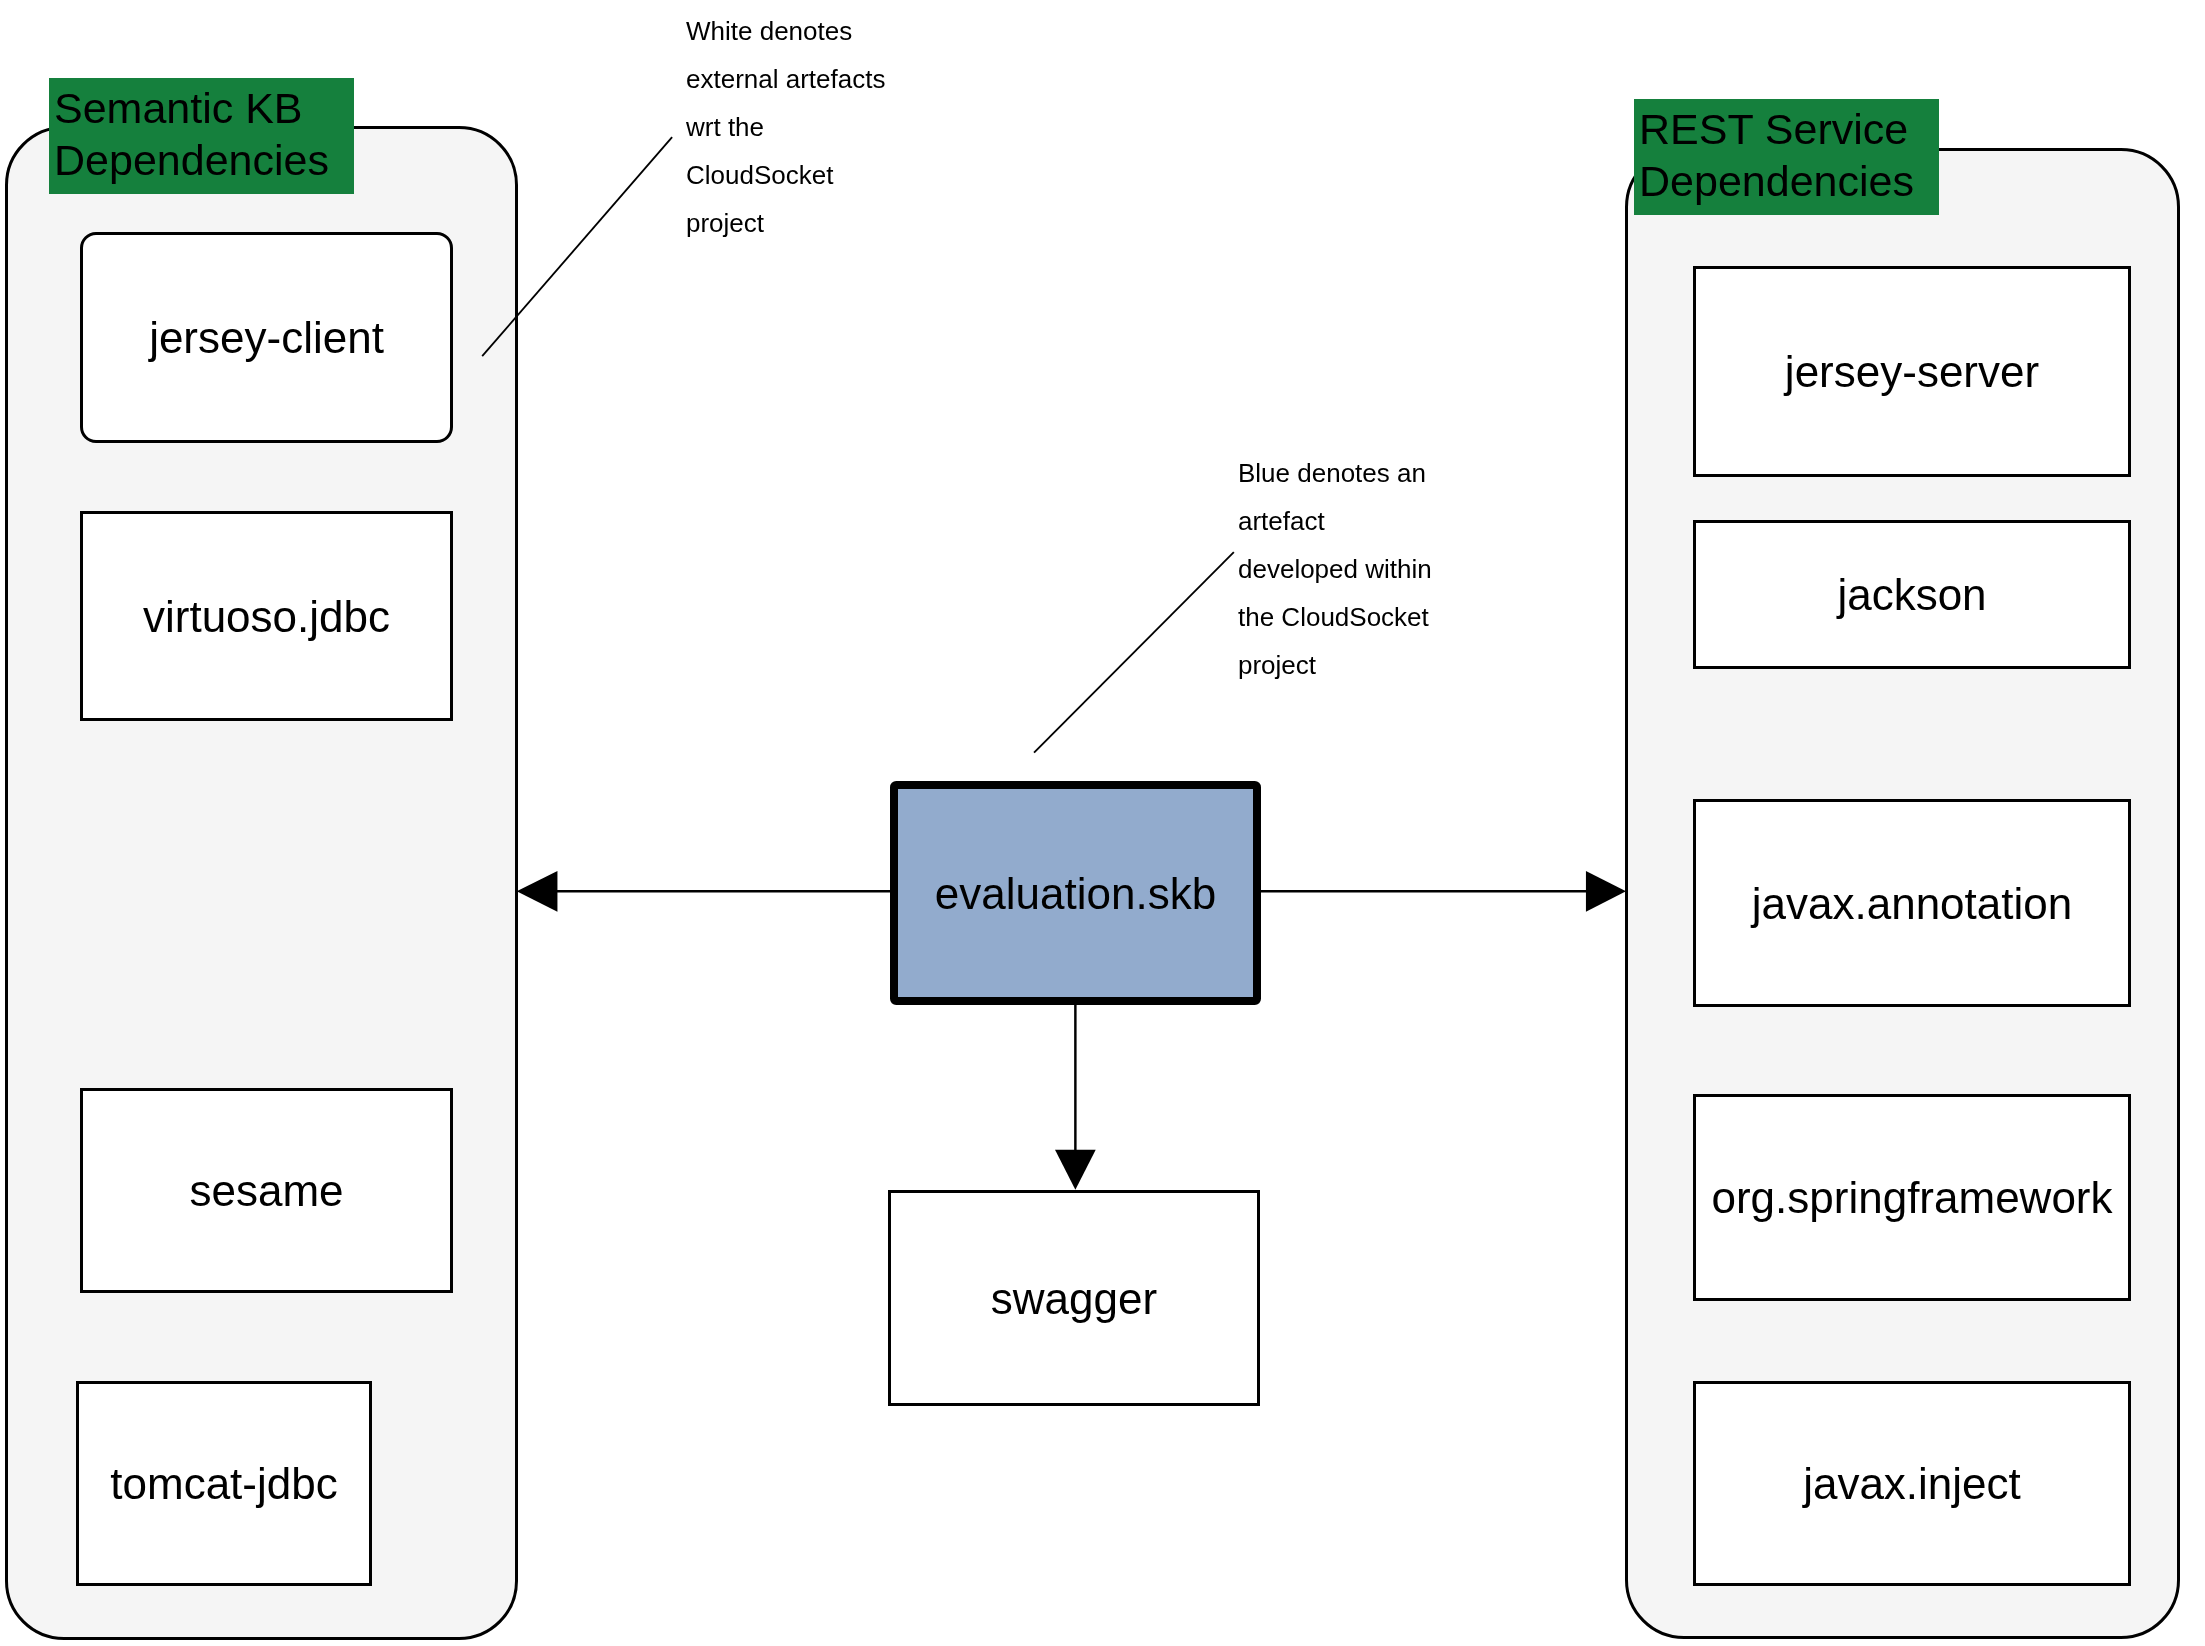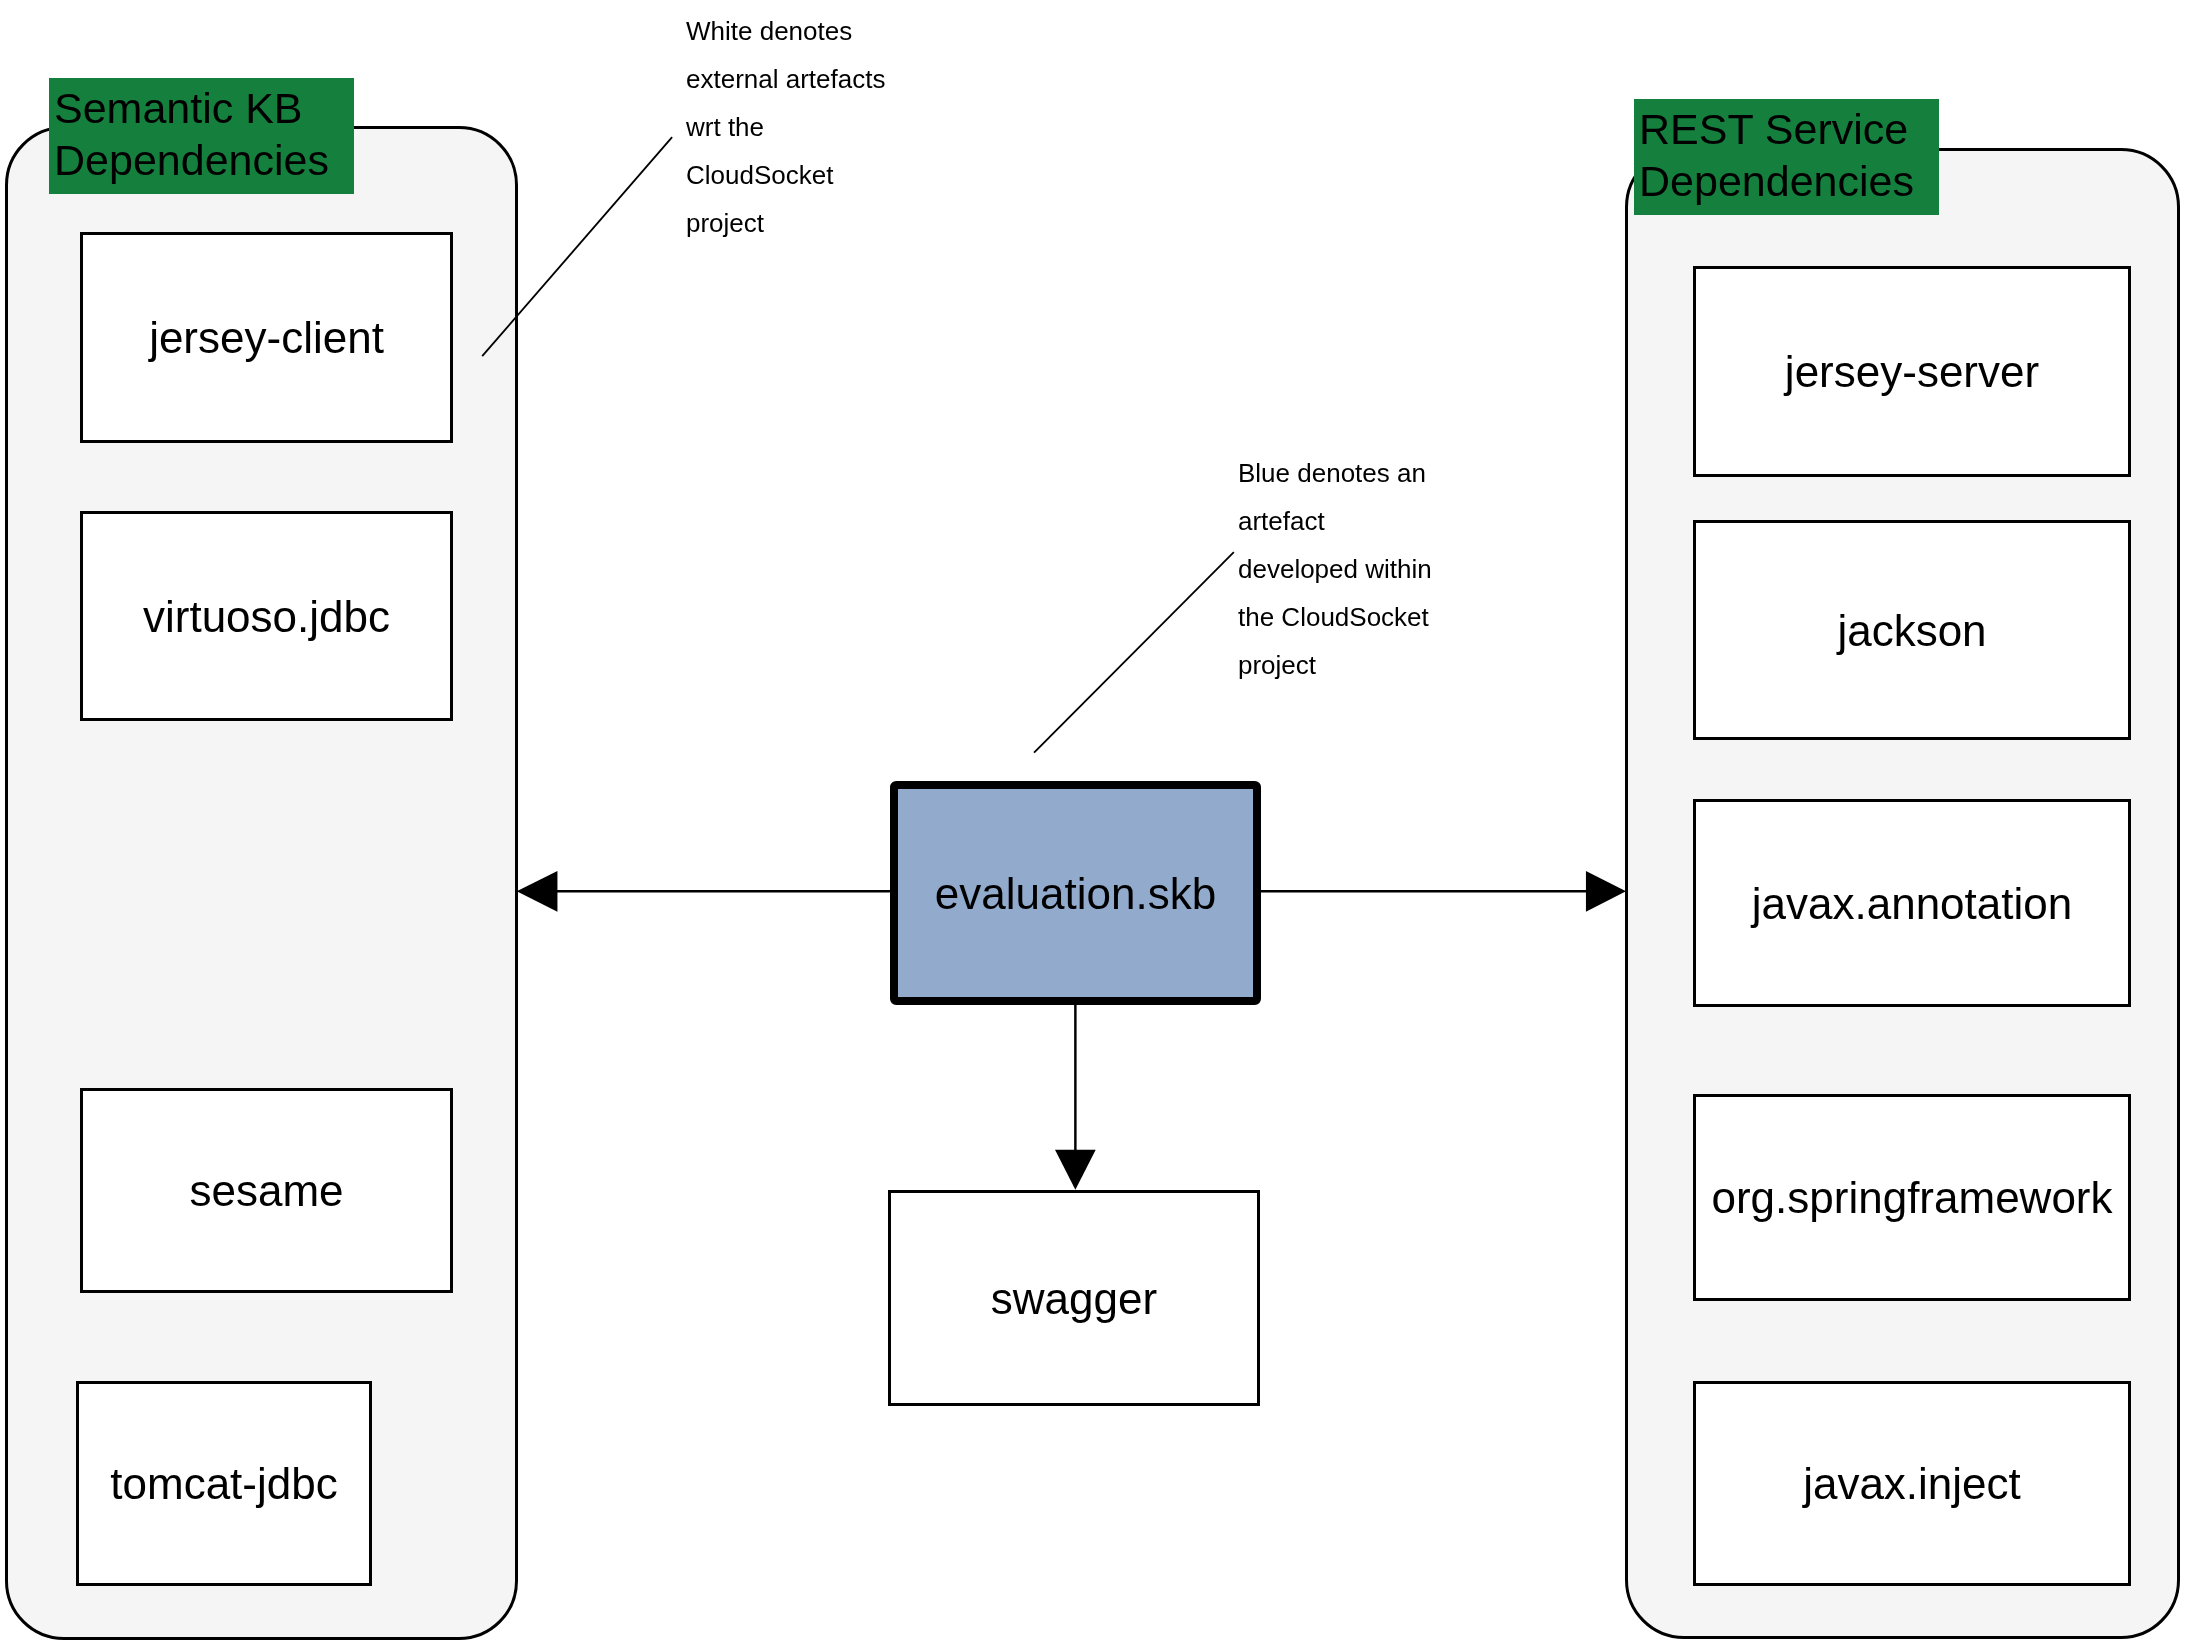--- a/index.html
+++ b/index.html
@@ -86,31 +86,31 @@
 
     <line x1="1090" y1="222" x2="782" y2="577" stroke="#000" stroke-width="3"></line>
 
     <line x1="2001" y1="895" x2="1677" y2="1220" stroke="#000" stroke-width="3"></line>
   </svg>
 
   <div class="group" style="left:5px;top:126px;width:513px;height:1514px;"></div>
   <div class="group-title" style="left:49px;top:78px;">Semantic KB
 Dependencies</div>
 
-  <div class="node" style="left:80px;top:232px;width:373px;height:211px;">jersey-client</div>
+  <div class="node" style="left:80px;top:232px;width:373px;height:211px;border-radius:16px;">jersey-client</div>
   <div class="node" style="left:80px;top:511px;width:373px;height:210px;">virtuoso.jdbc</div>
   <div class="node" style="left:80px;top:1088px;width:373px;height:205px;">sesame</div>
   <div class="node" style="left:76px;top:1381px;width:296px;height:205px;">tomcat-jdbc</div>
 
   <div class="group" style="left:1625px;top:148px;width:555px;height:1491px;"></div>
   <div class="group-title" style="left:1634px;top:99px;">REST Service
 Dependencies</div>
 
   <div class="node" style="left:1693px;top:266px;width:438px;height:211px;">jersey-server</div>
-  <div class="node" style="left:1693px;top:520px;width:438px;height:220px;">jackson</div>
+  <div class="node" style="left:1693px;top:520px;width:438px;height:149px;">jackson</div>
   <div class="node" style="left:1693px;top:799px;width:438px;height:208px;">javax.annotation</div>
   <div class="node" style="left:1693px;top:1094px;width:438px;height:207px;">org.springframework</div>
   <div class="node" style="left:1693px;top:1381px;width:438px;height:205px;">javax.inject</div>
 
   <div class="node highlight" style="left:890px;top:781px;width:371px;height:224px;">evaluation.skb</div>
   <div class="node" style="left:888px;top:1190px;width:372px;height:216px;">swagger</div>
 
   <div class="note" style="left:686px;top:7.4px;">White denotes
 external artefacts
 wrt the

